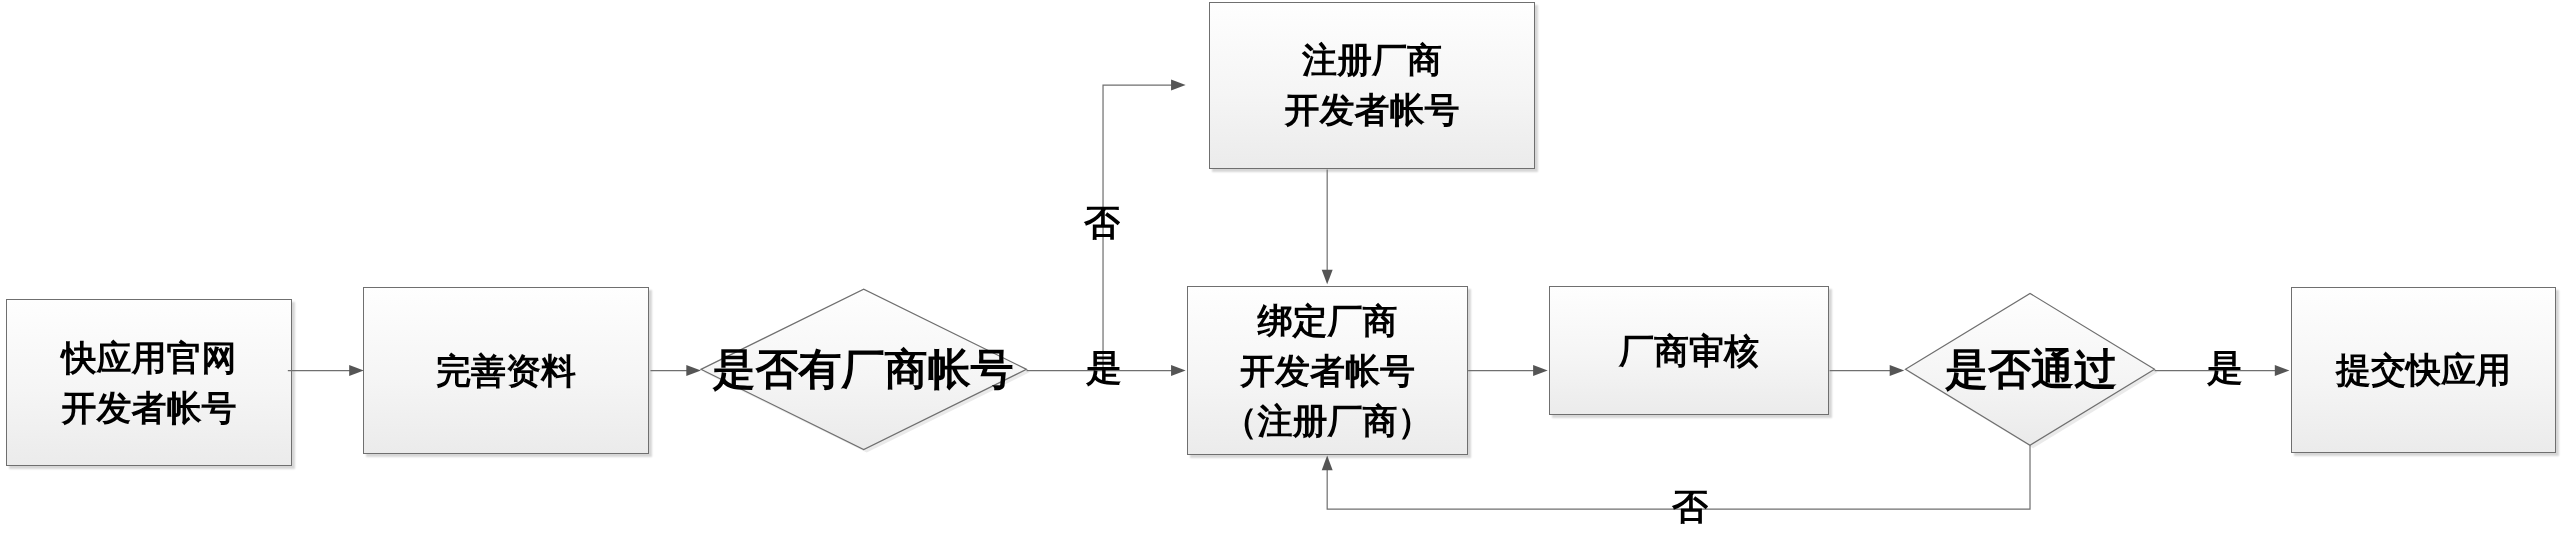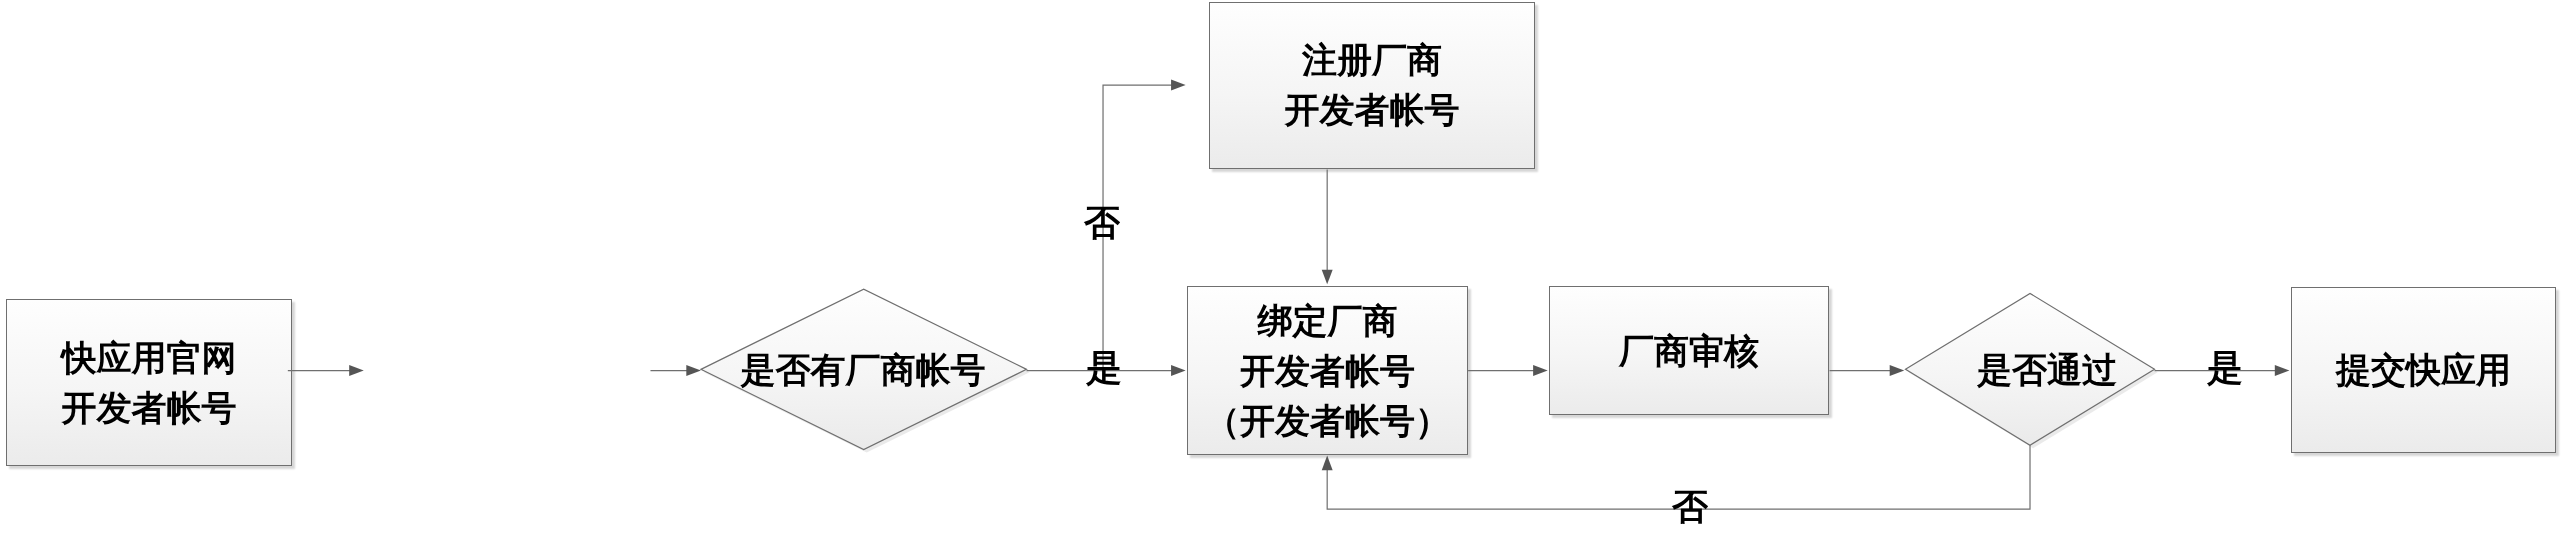--- a/index.html
+++ b/index.html
@@ -30,21 +30,21 @@
     color: #000000;
     font-size: 35px;
     font-weight: bold;
     line-height: 50px;
     white-space: nowrap;
   }
   .diamond-label {
     position: absolute;
     transform: translate(-50%, -50%);
     color: #000000;
-    font-size: 35px;
+    font-size: 43px;
     font-weight: bold;
     white-space: nowrap;
     text-align: center;
   }
   .edge-label {
     position: absolute;
     transform: translate(-50%, -50%);
     color: #000000;
     font-size: 36px;
     font-weight: bold;
@@ -55,30 +55,33 @@
 </head>
 <body>
 
 <div id="canvas">
 
   <div class="node" style="left:6px; top:287px; width:286px; height:167px;margin-top:12px;">
     <span>快应用官网</span>
     <span>开发者帐号</span>
   </div>
 
+  <div class="node" style="left:363px; top:287px; width:286px; height:167px;">
+    <span>完善资料</span>
+  </div>
 
   <div class="node" style="left:1187px; top:1.8px; width:326px; height:167px;margin-left:22px;">
     <span>注册厂商</span>
     <span>开发者帐号</span>
   </div>
 
   <div class="node" style="left:1187px; top:286px; width:281px; height:169px;">
     <span>绑定厂商</span>
     <span>开发者帐号</span>
-    <span>（开发者帐号）</span>
+    <span>（注册厂商）</span>
   </div>
 
   <div class="node" style="left:1549px; top:286px; width:280px; height:129px;">
     <span>厂商审核</span>
   </div>
 
   <div class="node" style="left:2291px; top:287px; width:265px; height:166px;">
     <span>提交快应用</span>
   </div>
 
@@ -119,21 +122,21 @@
     <polygon points="3133,610 3109,601 3109,619" fill="#555555"></polygon>
 
     <line x1="3545" y1="610" x2="3746" y2="610" stroke="#6f6f6f" stroke-width="2"></line>
     <polygon points="3767,610 3743,601 3743,619" fill="#555555"></polygon>
 
     <polyline points="3340,733 3340,838 2183,838 2183,771" fill="none" stroke="#6f6f6f" stroke-width="2"></polyline>
     <polygon points="2183,750 2174,774 2192,774" fill="#555555"></polygon>
   </svg>
 
   <div class="diamond-label" style="left:863px; top:370px;">是否有厂商帐号</div>
-  <div class="diamond-label" style="left:2031px; top:370px;margin-left:16px;">是否通过</div>
+  <div class="diamond-label" style="left:2031px; top:370px;">是否通过</div>
 
   <div class="edge-label" style="left:1102px; top:223px;">否</div>
   <div class="edge-label" style="left:1104px; top:368px;">是</div>
   <div class="edge-label" style="left:2225px; top:368px;">是</div>
   <div class="edge-label" style="left:1690px; top:507px;">否</div>
 
 </div>
 
 
 </body></html>

